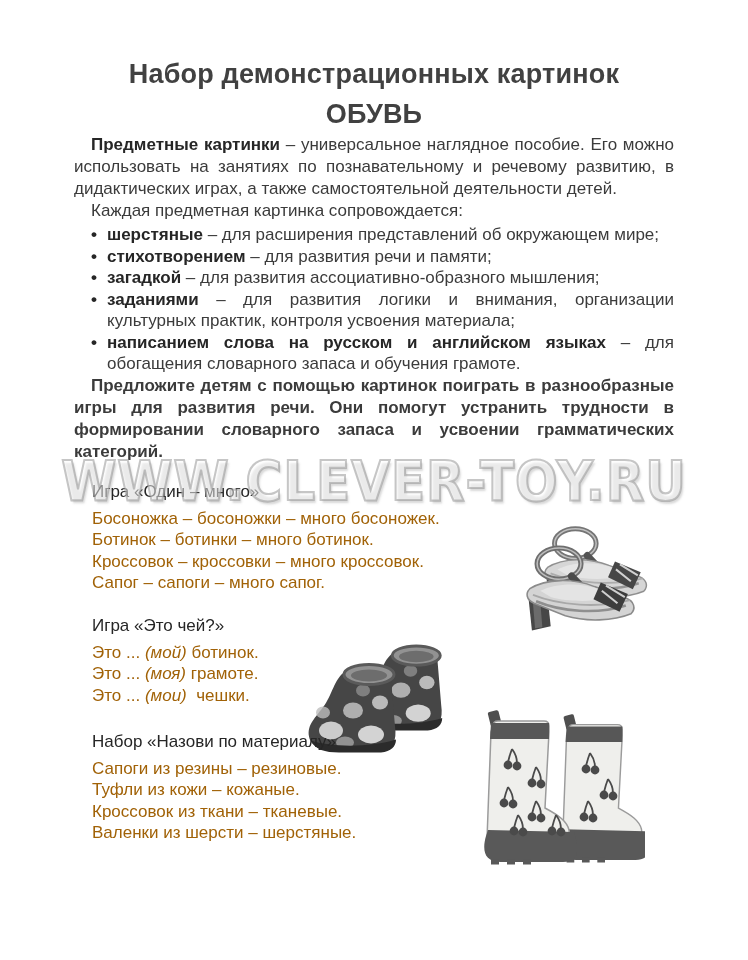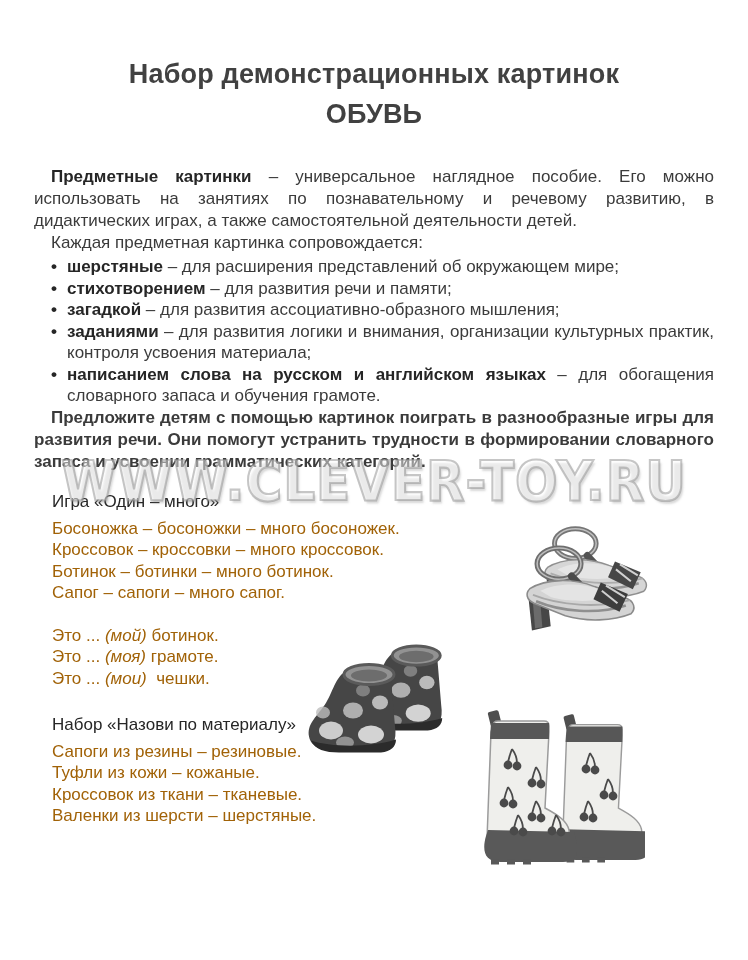--- a/index.html
+++ b/index.html
@@ -6,21 +6,21 @@
   .page {
     position:relative; width:748px; height:960px; margin:0 auto;
     background:#ffffff; overflow:hidden;
     font-family:"Liberation Sans", sans-serif; color:#3b3b3b;
   }
   .title-block { margin-top:54px; text-align:center; }
   .title-line {
     font-size:27px; font-weight:bold; color:#414141; line-height:40px;
     letter-spacing:0.2px;
   }
-  .content { position:relative; z-index:2; padding:0 34px;margin-top:32px; }
+  .content { position:relative; z-index:2; padding:0 74px; }
   p.body {
     font-size:17px; line-height:22px; text-align:justify;
     margin:0; color:#3b3b3b;
   }
   .indent { text-indent:17px; }
   .para1 { margin-top:20px; }
   .list-intro { margin-top:24px; }
   b.term { font-weight:bold; color:#262626; }
   ul.features { list-style:none; margin:2px 0 0 0; padding:0 0 0 17px; }
   ul.features li {
@@ -80,26 +80,27 @@
       <li><b class="term">загадкой</b><span> – для развития ассоциативно-образного мышления;</span></li>
       <li><b class="term">заданиями</b><span> – для развития логики и внимания, организации культурных практик, контроля усвоения материала;</span></li>
       <li><b class="term">написанием слова на русском и английском языках</b><span> – для обогащения словарного запаса и обучения грамоте.</span></li>
     </ul>
 
     <p class="body indent games-para">Предложите детям с помощью картинок поиграть в разнообразные игры для развития речи. Они помогут устранить трудности в формировании словарного запаса и усвоении грамматических категорий.</p>
 
     <section class="game game-1">
       <h2 class="game-heading">Игра «Один – много»</h2>
       <div class="line">Босоножка – босоножки – много босоножек.</div>
+      <div class="line">Ботинок – ботинки – много ботинок.</div>
       <div class="line">Кроссовок – кроссовки – много кроссовок.</div>
-      <div class="line">Ботинок – ботинки – много ботинок.</div>
       <div class="line">Сапог – сапоги – много сапог.</div>
     </section>
 
     <section class="game game-2">
+      <h2 class="game-heading">Игра «Это чей?»</h2>
       <div class="line"><span>Это ... </span><span class="it">(мой)</span><span> ботинок.</span></div>
       <div class="line"><span>Это ... </span><span class="it">(моя)</span><span> грамоте.</span></div>
       <div class="line"><span>Это ... </span><span class="it">(мои)</span><span>&nbsp; чешки.</span></div>
     </section>
 
     <section class="game game-3">
       <h2 class="game-heading">Набор «Назови по материалу»</h2>
       <div class="line">Сапоги из резины – резиновые.</div>
       <div class="line">Туфли из кожи – кожаные.</div>
       <div class="line">Кроссовок из ткани – тканевые.</div>

